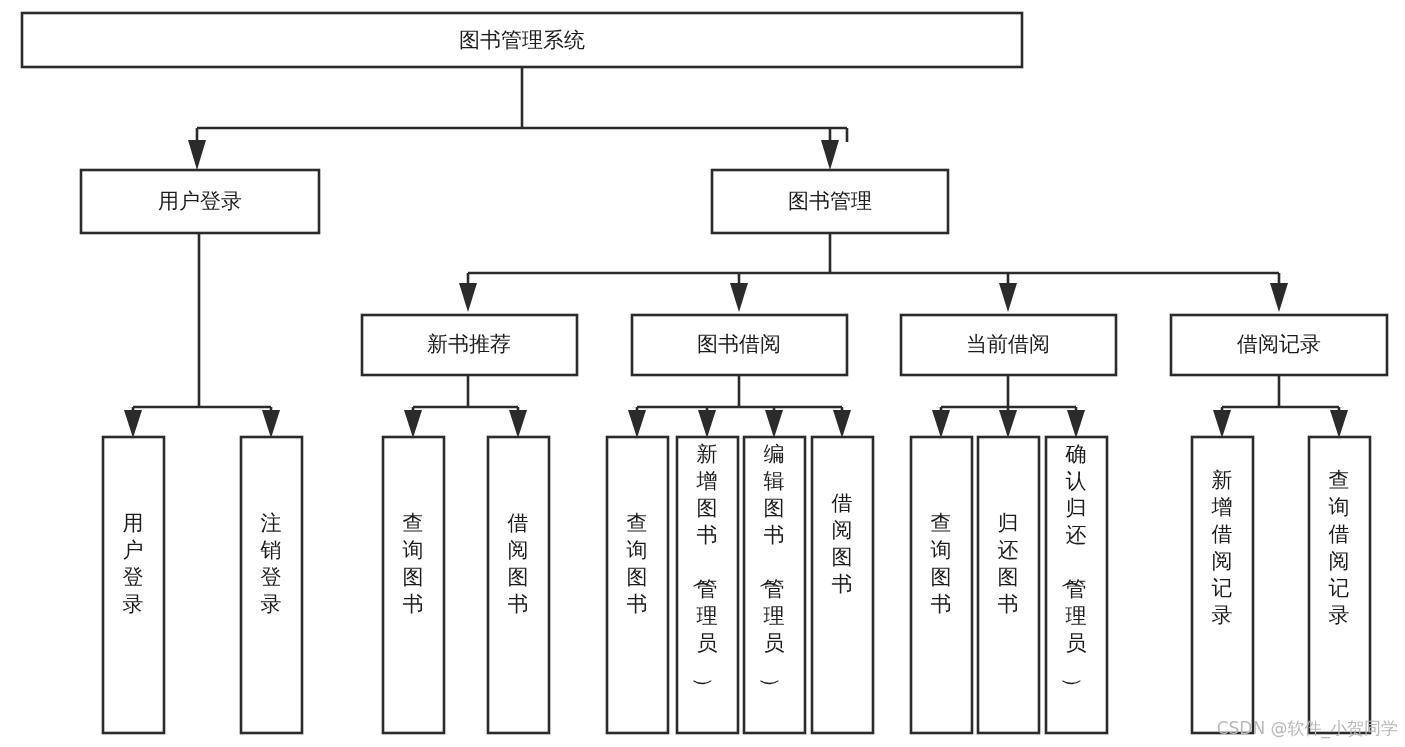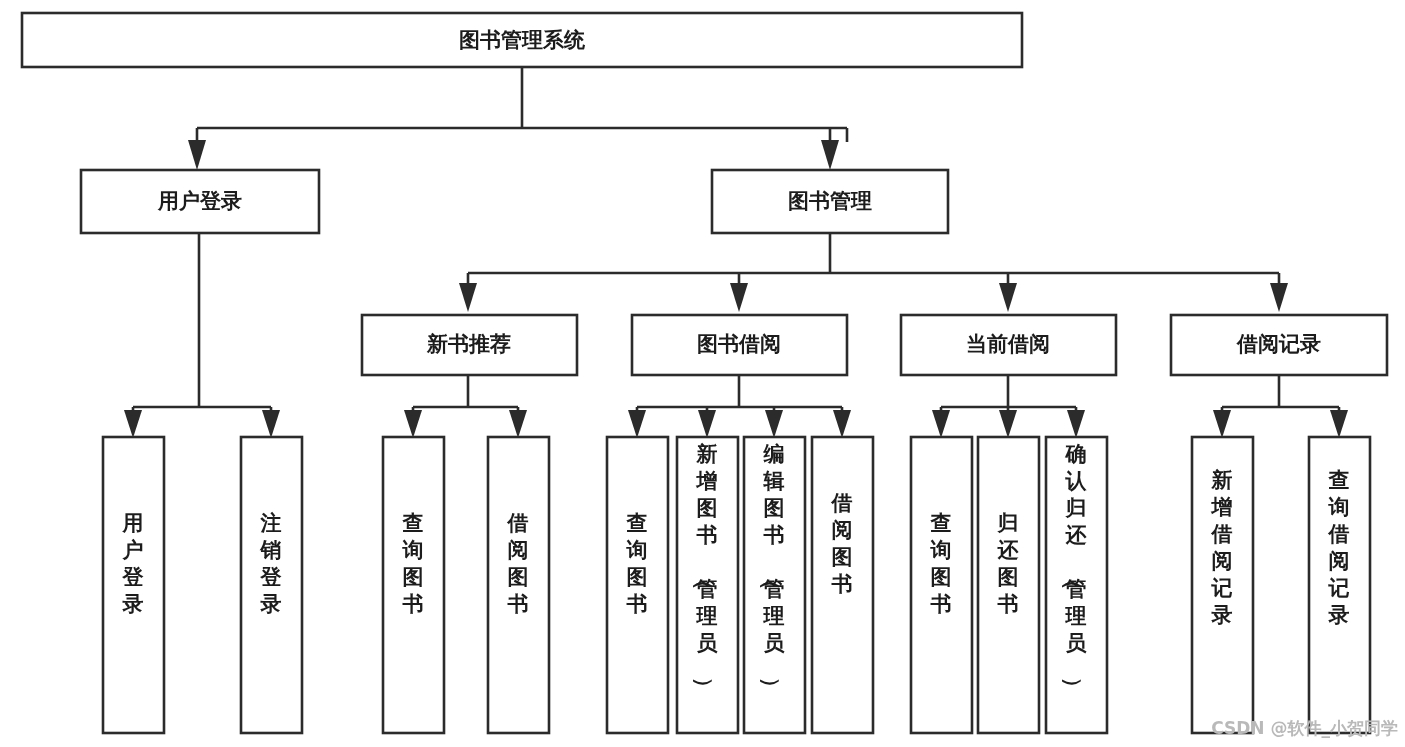--- a/index.html
+++ b/index.html
@@ -11,21 +11,20 @@
     width: 1405px;
     height: 747px;
     overflow: hidden;
     font-family: "DejaVu Sans", "Liberation Sans", sans-serif;
   }
   #diagram-root {
     position: relative;
     width: 1405px;
     height: 747px;
     background: #ffffff;
-    font-weight: bold;
   }
   svg#flow-svg {
     position: absolute;
     left: 0;
     top: 0;
     width: 1405px;
     height: 747px;
     display: block;
   }
   .node-rect {

